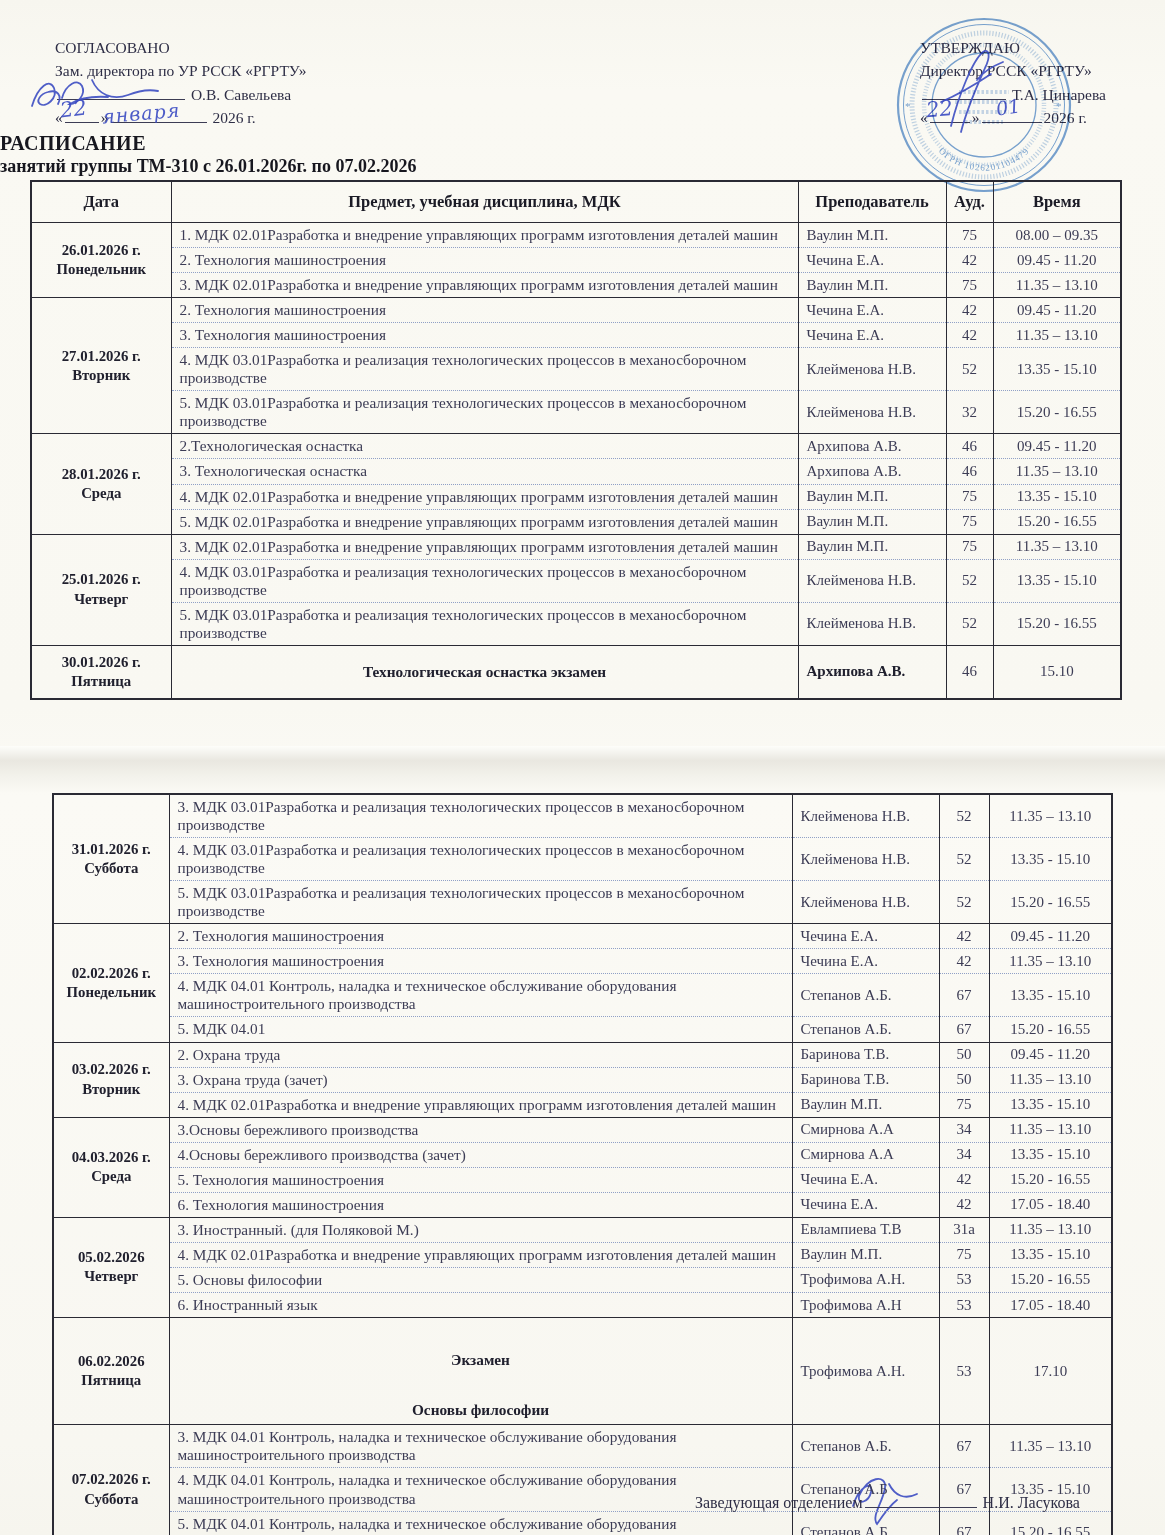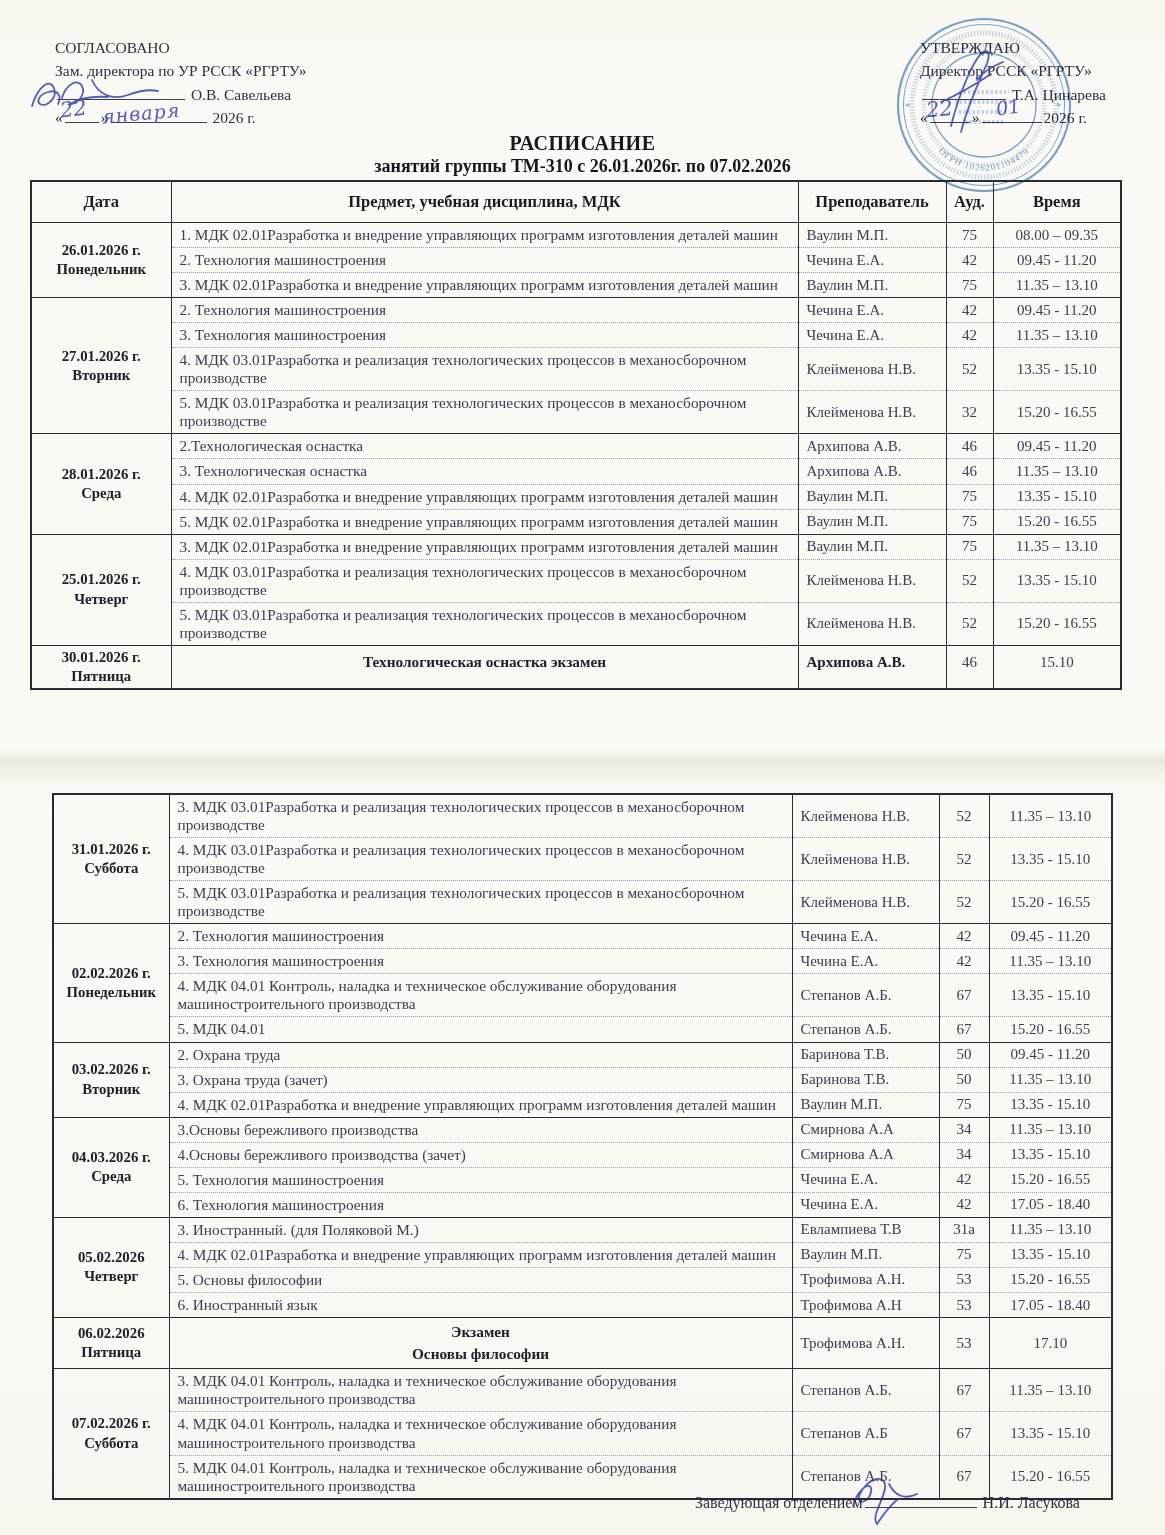--- a/index.html
+++ b/index.html
@@ -9,41 +9,41 @@
   
   .page-gap{position:absolute;left:0;top:746px;width:100%;height:46px;
         background:linear-gradient(180deg,#fdfdfa 0%,#e9e7e0 32%,#f2f1ea 62%,#faf9f4 100%);}
   
   .approval{position:absolute;font-size:15.5px;line-height:1.5;color:#2e2e46;}
   .approval-left{left:55px;top:36px;width:360px;}
   .approval-right{left:920px;top:36px;width:240px;}
   .slot{display:inline-block;border-bottom:1.2px solid #3c3c54;height:13px;vertical-align:baseline;margin:0 2px;}
   .w38{width:34px}.w100{width:96px}.w130{width:128px}.w110{width:84px}.w45{width:40px}.w66{width:60px}.w115{width:112px}
   
-  .title{position:absolute;left:0;top:132px;width:1165px;text-align:center;color:#17171f;}
+  .title{position:absolute;left:0;top:132px;width:1165px;color:#17171f;}
   .title .t1{font-size:20px;font-weight:bold;letter-spacing:.5px;}
   .title .t2{font-size:18px;font-weight:bold;margin-top:1px;}
   
   table.sched{border-collapse:collapse;table-layout:fixed;position:absolute;border:2.2px solid #2a2a34;}
   #table1{left:30px;top:180px;width:1090px;}
   #table2{left:52px;top:793px;width:1059px;}
   .sched th{border:1.9px solid #2a2a34;font-size:16.5px;font-weight:bold;color:#1b1b26;padding:10px 4px;background:transparent;}
   .sched td{vertical-align:middle;font-size:15px;color:#3c3c55;}
   td.c-date{font-weight:bold;text-align:center;color:#20202e;font-size:14.8px;line-height:1.3;
             border-left:1.9px solid #2a2a34;border-right:1.9px solid #2a2a34;padding:2px 4px;}
   td.c-subj{text-align:left;padding:3px 8px;line-height:1.18;font-size:15.3px;border-right:1.9px solid #2a2a34;}
   td.c-teach{text-align:left;padding:3px 8px;border-right:1.9px solid #2a2a34;}
   td.c-room{text-align:center;padding:3px 2px;border-right:1.9px solid #2a2a34;}
   td.c-time{text-align:center;padding:3px 2px;}
   tr.day-start>td{border-top:1.9px solid #2a2a34;}
   tr.day-inner>td{border-top:1.5px dotted #90a0c6;}
   td.bold{font-weight:bold;color:#20202e;}
   td.center{text-align:center;}
-  td.tall{padding-top:7px;padding-bottom:17px;margin-left:6px;}
-  td.c-subj .sline{line-height:1.45;}
+  td.tall{padding-top:17px;padding-bottom:17px;margin-left:6px;}
+  td.c-subj .sline{line-height:1.45;margin-top:28px;}
   
   .footer{position:absolute;left:695px;top:1494px;font-size:16px;color:#2e2e46;}
   
   .hw{position:absolute;color:#3f4fc4;font-style:italic;font-family:"DejaVu Serif","Liberation Serif",serif;opacity:.92;}
   .hw-left-day{left:60px;top:97px;font-size:21px;transform:rotate(-7deg);}
   .hw-left-month{left:102px;top:102px;font-size:19px;transform:rotate(-5deg);letter-spacing:1px;}
   .hw-right-day{left:926px;top:97px;font-size:21px;transform:rotate(-5deg);}
   .hw-right-month{left:996px;top:96px;font-size:19px;transform:rotate(-9deg);}
   .sig{position:absolute;}
   .sig path{fill:none;stroke:#3c4dc2;stroke-width:1.8;stroke-linecap:round;opacity:.9;}

